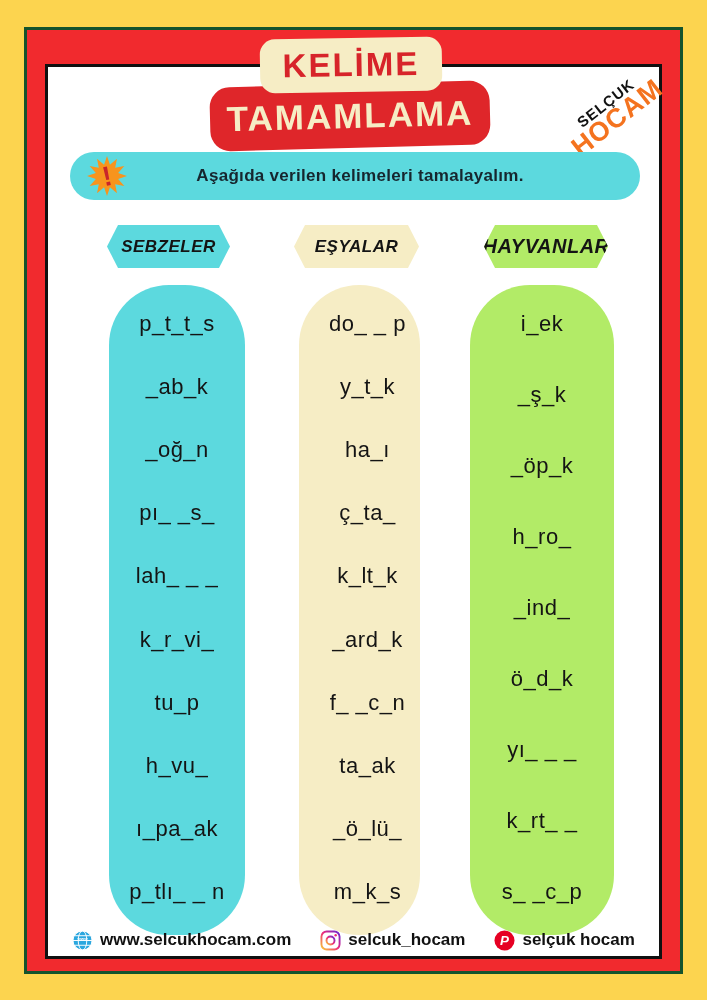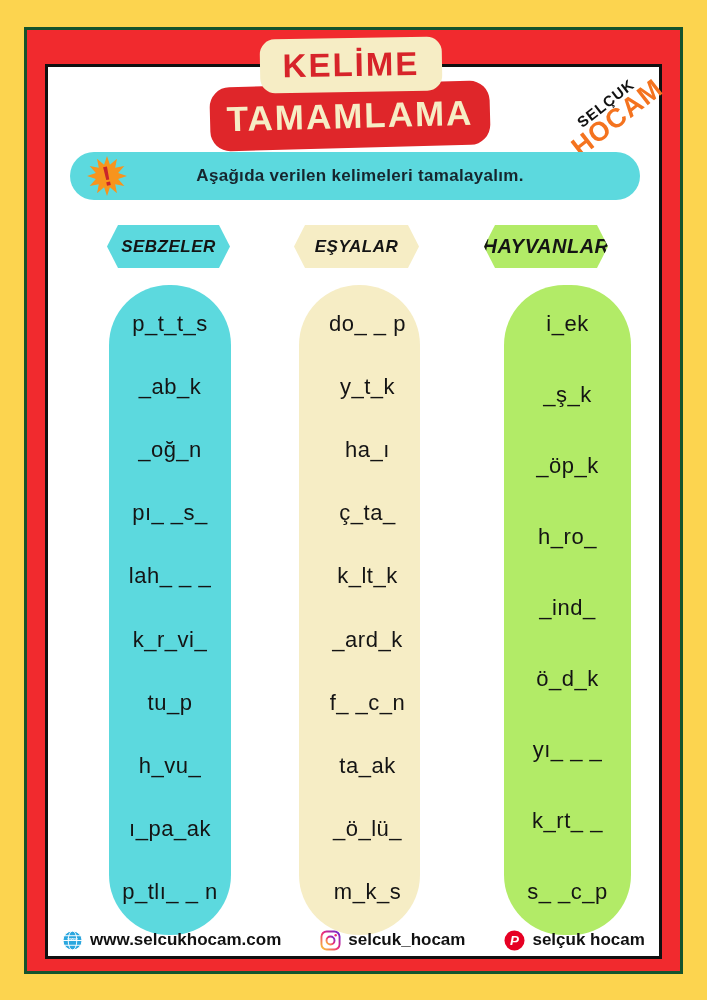--- a/index.html
+++ b/index.html
@@ -64,31 +64,31 @@
   }
   .head-sebzeler{left:59px;width:123px;background:#5CD9DE;}
   .head-esyalar{left:246px;width:125px;background:#F6EDC5;text-align:center;}
   .head-hayvanlar{left:436px;width:124px;background:#B2EB67;font-size:20px;}
   
   .col-card{
     position:absolute;top:218px;height:650px;border-radius:60px;
     display:flex;flex-direction:column;justify-content:space-between;
     padding:26px 0 30px 0;box-sizing:border-box;
   }
-  .card-sebzeler{left:61px;width:122px;background:#5CD9DE;}
+  .card-sebzeler{left:61px;width:136px;background:#5CD9DE;}
   .card-esyalar{left:251px;width:121px;background:#F6EDC5;padding-left:16px;}
-  .card-hayvanlar{left:456px;width:127px;background:#B2EB67;}
+  .card-hayvanlar{left:422px;width:144px;background:#B2EB67;}
   .word{
     text-align:center;font-size:22px;color:#141414;white-space:pre;
     letter-spacing:0.5px;
   }
   
   .footer{
     position:absolute;left:0;right:0;bottom:3px;height:26px;
-    display:flex;align-items:center;justify-content:center;gap:19px;
+    display:flex;align-items:center;justify-content:center;gap:9px;
   }
   .footer .item{display:flex;align-items:center;gap:7px;}
   .footer .item + .item{margin-left:20px;}
   .footer .label{font-size:17px;font-weight:bold;color:#111111;}
   .icon20{width:21px;height:21px;display:block;}
 </style>
 </head>
 <body>
 
 <div class="frame">

